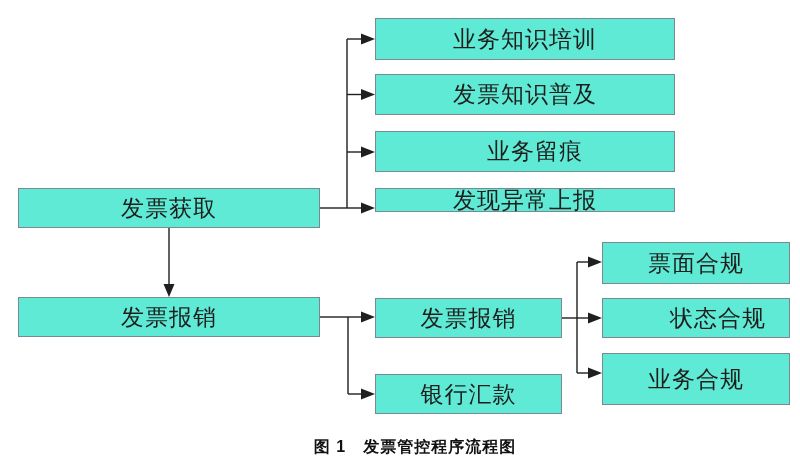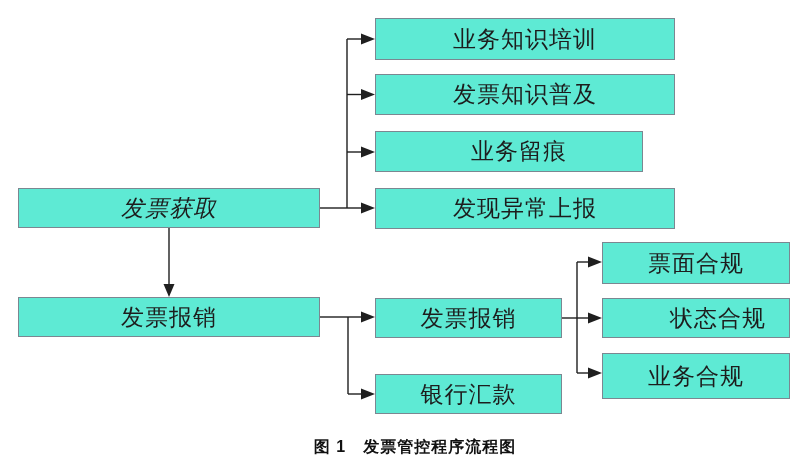--- a/index.html
+++ b/index.html
@@ -86,37 +86,37 @@
       <polygon points="375,208 361,202.5 361,213.5"></polygon>
       <polygon points="169,297 163.5,284 174.5,284"></polygon>
       <polygon points="375,317 361,311.5 361,322.5"></polygon>
       <polygon points="375,394 361,388.5 361,399.5"></polygon>
       <polygon points="602,262 588,256.5 588,267.5"></polygon>
       <polygon points="602,318 588,312.5 588,323.5"></polygon>
       <polygon points="602,373 588,367.5 588,378.5"></polygon>
     </g>
   </svg>
 
-  <div class="node" style="left:18px; top:188px; width:302px; height:40px;font-style:italic;">发票获取</div>
+  <div class="node" style="left:18px; top:188px; width:302px; height:40px;">发票获取</div>
 
   <div class="node" style="left:18px; top:297px; width:302px; height:40px;">发票报销</div>
 
   <div class="node" style="left:375px; top:18px; width:300px; height:42px;">业务知识培训</div>
 
   <div class="node" style="left:375px; top:74px; width:300px; height:41px;">发票知识普及</div>
 
-  <div class="node" style="left:375px; top:131px; width:268px; height:41px;padding-left:20px;">业务留痕</div>
+  <div class="node" style="left:375px; top:131px; width:300px; height:41px;padding-left:20px;">业务留痕</div>
 
-  <div class="node" style="left:375px; top:188px; width:300px; height:41px;">发现异常上报</div>
+  <div class="node" style="left:375px; top:188px; width:300px; height:24px;">发现异常上报</div>
 
   <div class="node" style="left:375px; top:298px; width:187px; height:40px;">发票报销</div>
 
   <div class="node" style="left:375px; top:374px; width:187px; height:40px;">银行汇款</div>
 
   <div class="node" style="left:602px; top:242px; width:188px; height:42px;">票面合规</div>
 
   <div class="node" style="left:602px; top:298px; width:188px; height:40px;padding-left:44px;">状态合规</div>
 
-  <div class="node" style="left:602px; top:353px; width:188px; height:46px;">业务合规</div>
+  <div class="node" style="left:602px; top:353px; width:188px; height:52px;">业务合规</div>
 
   <div class="caption">图 1　发票管控程序流程图</div>
 
 </div>
 
 </body></html>

